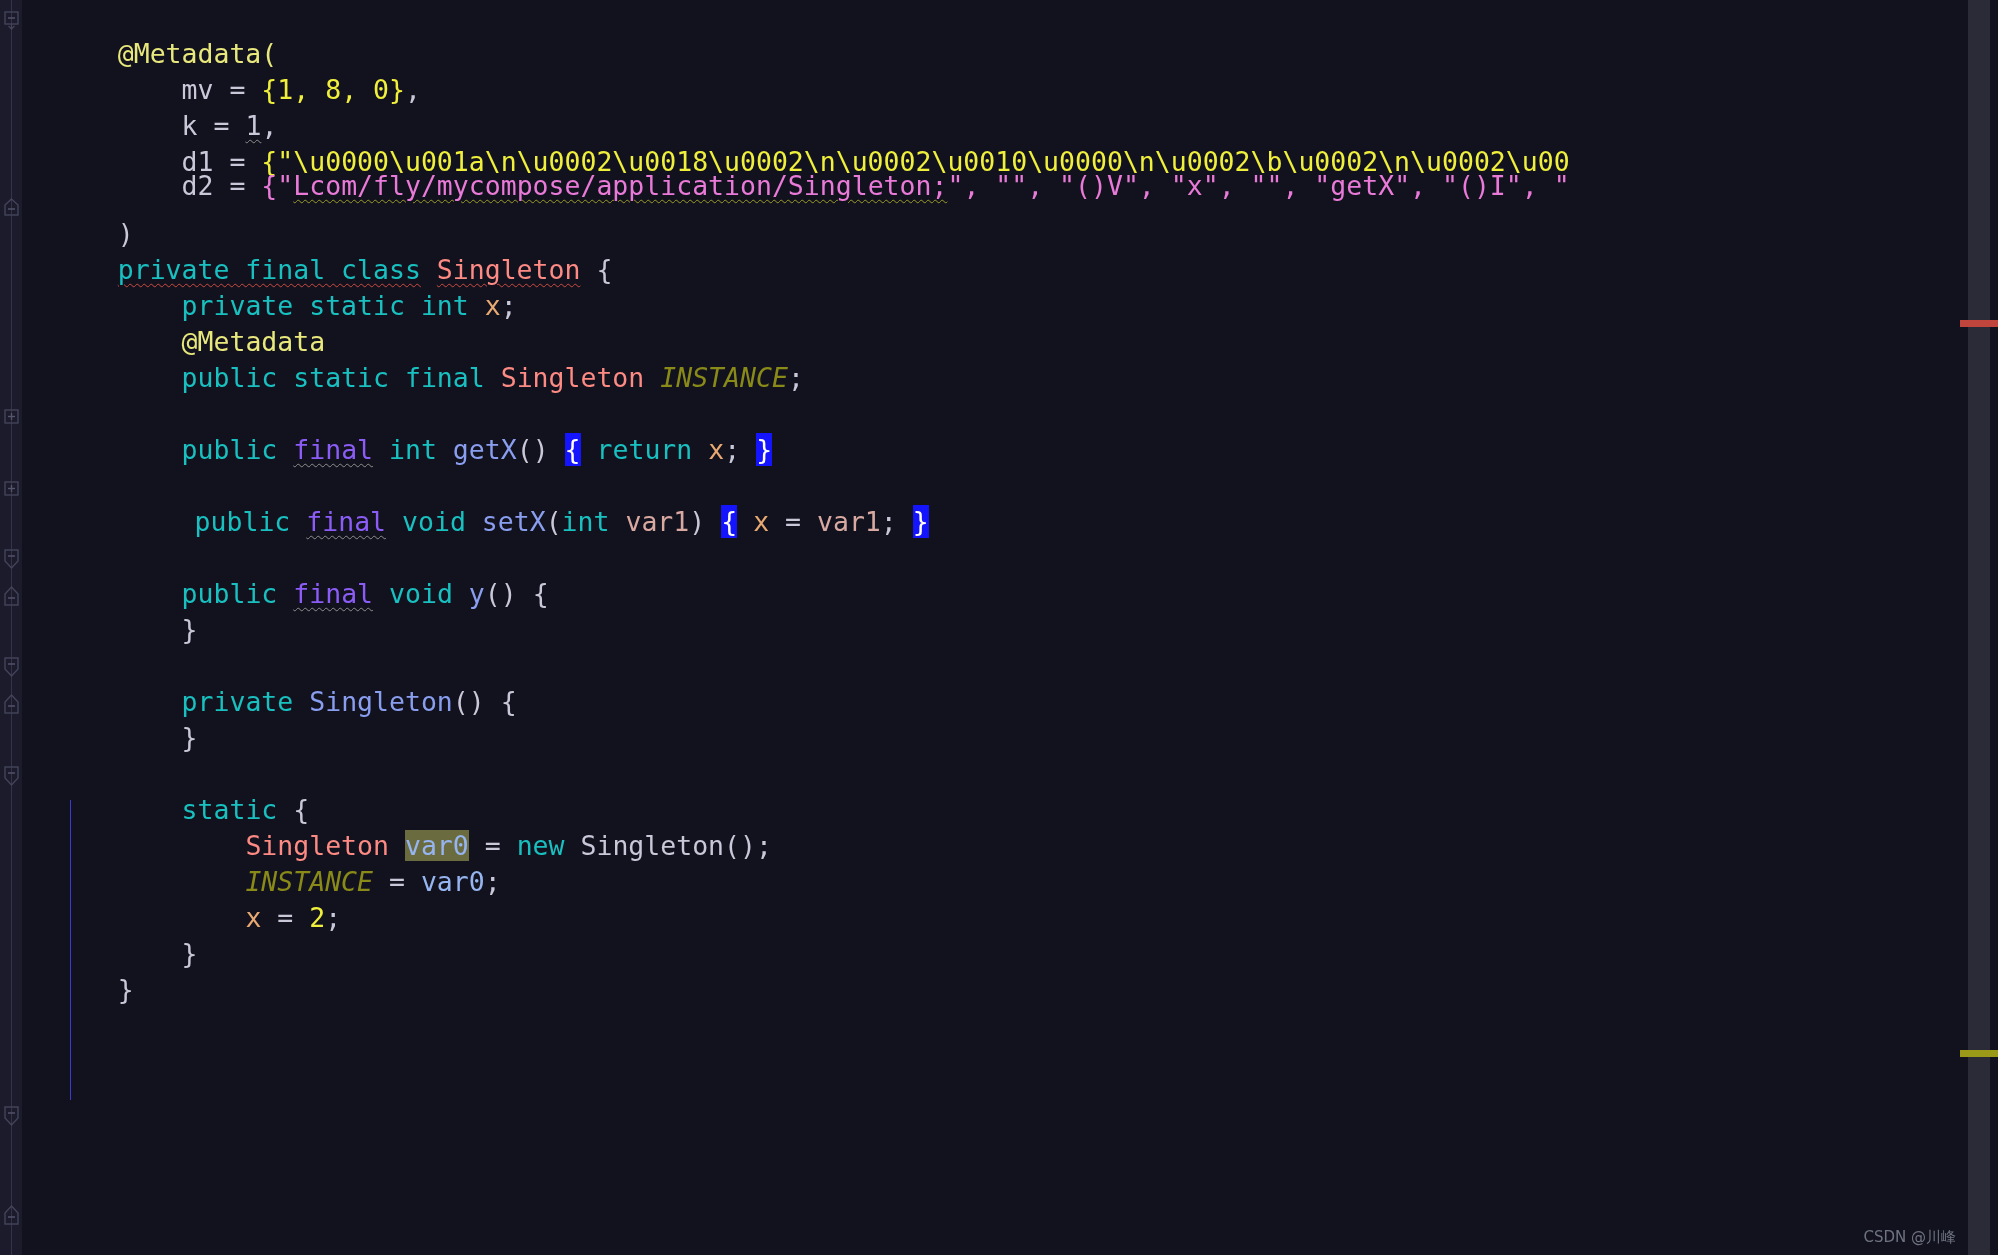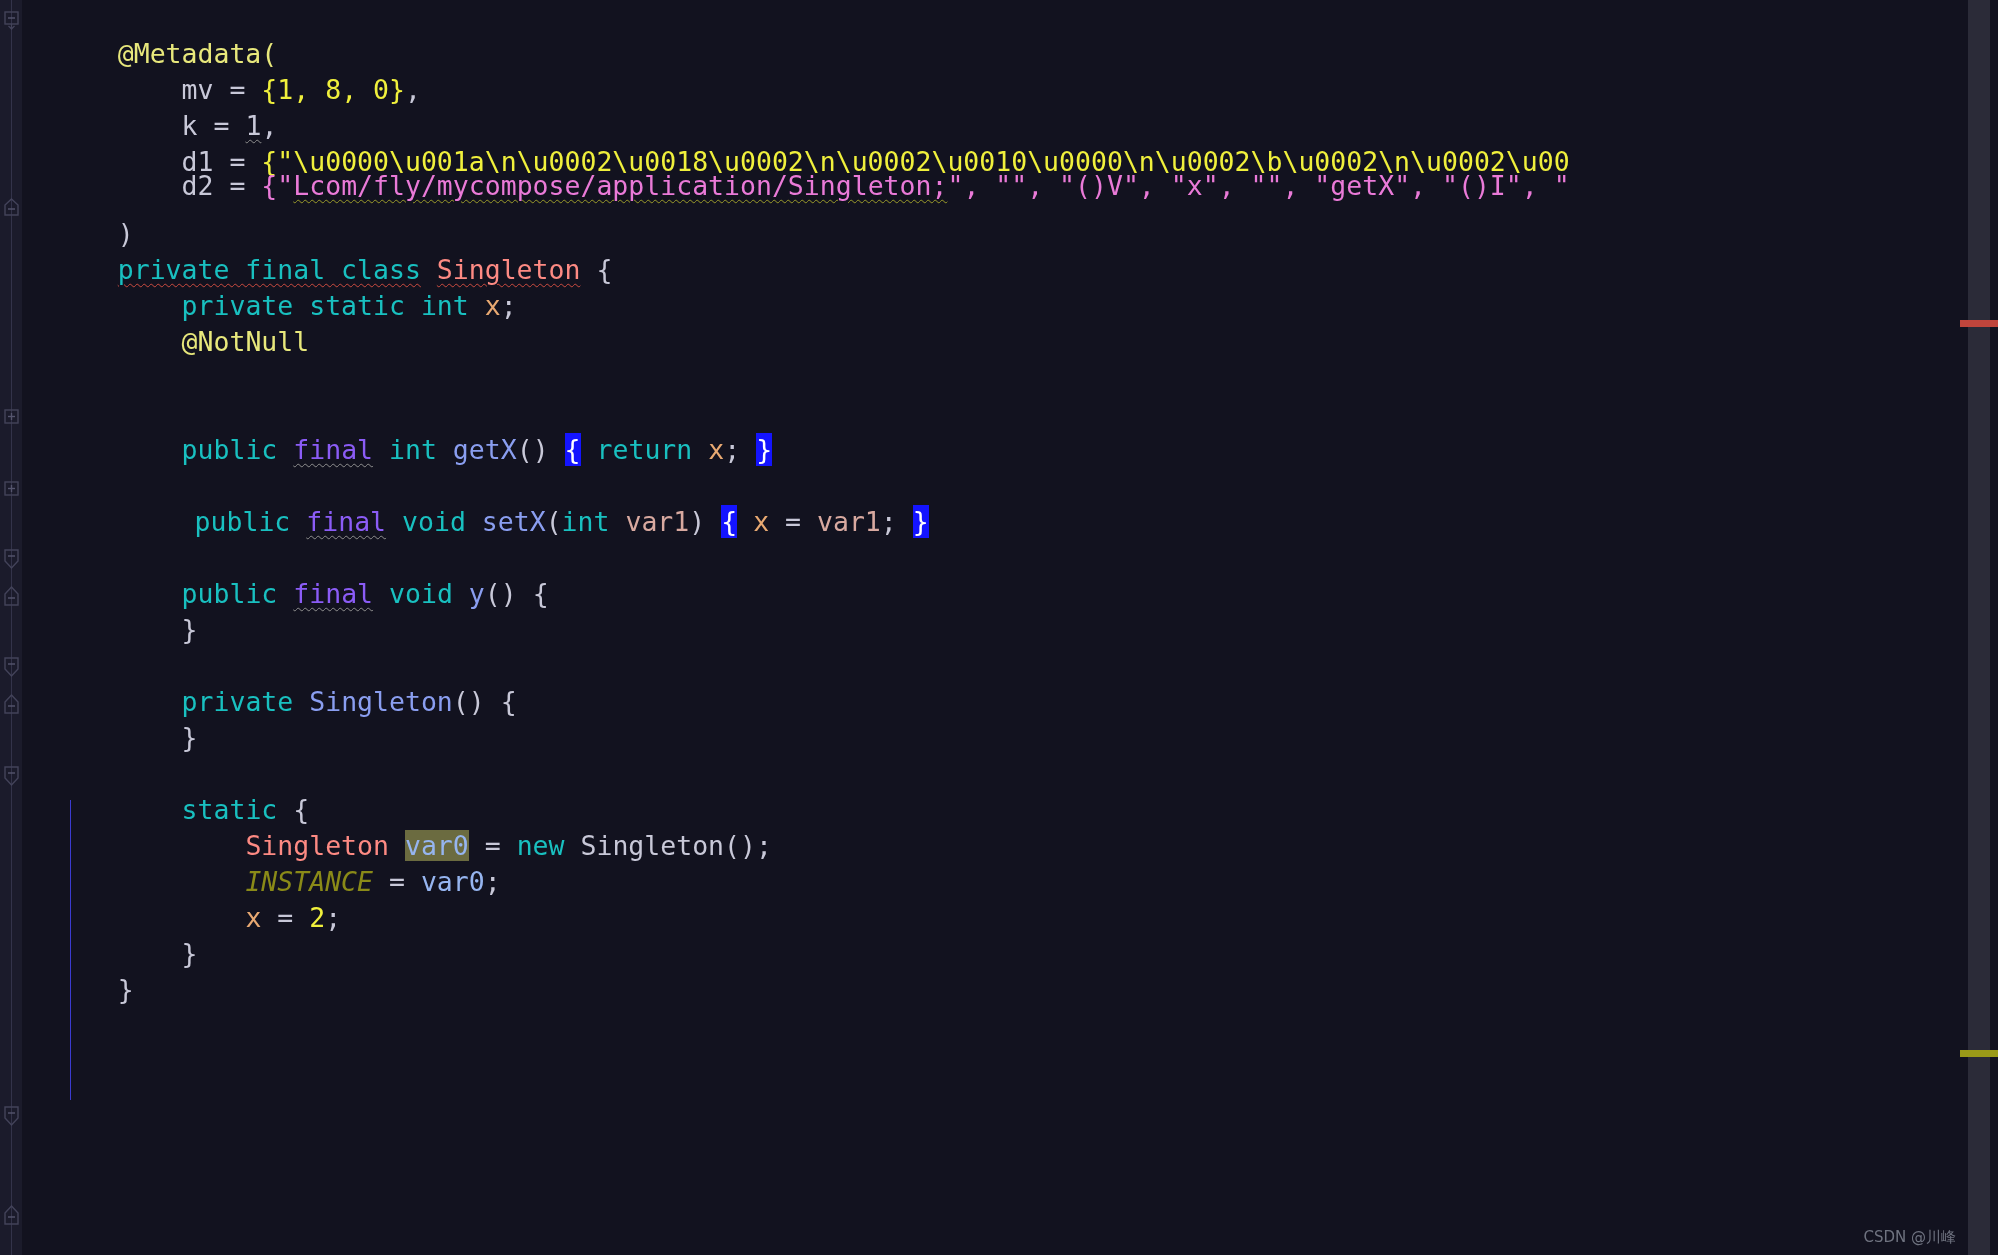--- a/index.html
+++ b/index.html
@@ -261,23 +261,26 @@
 
     <div class="line" style="top:216px; left:22px;">
       <span class="kw wavy-red">private final class</span><span class="plain"> </span><span class="type wavy-red">Singleton</span><span class="plain"> </span><span class="punc">{</span>
     </div>
 
     <div class="line" style="top:252px; left:22px;">
       <span class="plain">    </span><span class="kw">private static int</span><span class="plain"> </span><span class="field">x</span><span class="punc">;</span>
     </div>
 
     <div class="line" style="top:288px; left:22px;">
-      <span class="plain">    </span><span class="anno">@NotNull</span>
-    </div>
-
+      <span class="plain">    </span><span class="anno">@Metadata</span>
+    </div>
+
+    <div class="line" style="top:324px; left:22px;">
+      <span class="plain">    </span><span class="kw">public static final</span><span class="plain"> </span><span class="type">Singleton</span><span class="plain"> </span><span class="staticf">INSTANCE</span><span class="punc">;</span>
+    </div>
 
     <div class="line" style="top:396px; left:22px;">
       <span class="plain">    </span><span class="kw">public</span><span class="plain"> </span><span class="dim wavy-grey">final</span><span class="plain"> </span><span class="kw">int</span><span class="plain"> </span><span class="method">getX</span><span class="punc">()</span><span class="plain"> </span><span class="hl-blue">{</span><span class="plain"> </span><span class="kw">return</span><span class="plain"> </span><span class="field">x</span><span class="punc">;</span><span class="plain"> </span><span class="hl-blue">}</span>
     </div>
 
     <div class="line" style="top:468px; left:35px;">
       <span class="plain">    </span><span class="kw">public</span><span class="plain"> </span><span class="dim wavy-grey">final</span><span class="plain"> </span><span class="kw">void</span><span class="plain"> </span><span class="method">setX</span><span class="punc">(</span><span class="kw">int</span><span class="plain"> </span><span class="var">var1</span><span class="punc">)</span><span class="plain"> </span><span class="hl-blue">{</span><span class="plain"> </span><span class="field">x</span><span class="plain"> = </span><span class="var">var1</span><span class="punc">;</span><span class="plain"> </span><span class="hl-blue">}</span>
     </div>
 
     <div class="line" style="top:540px; left:22px;">

